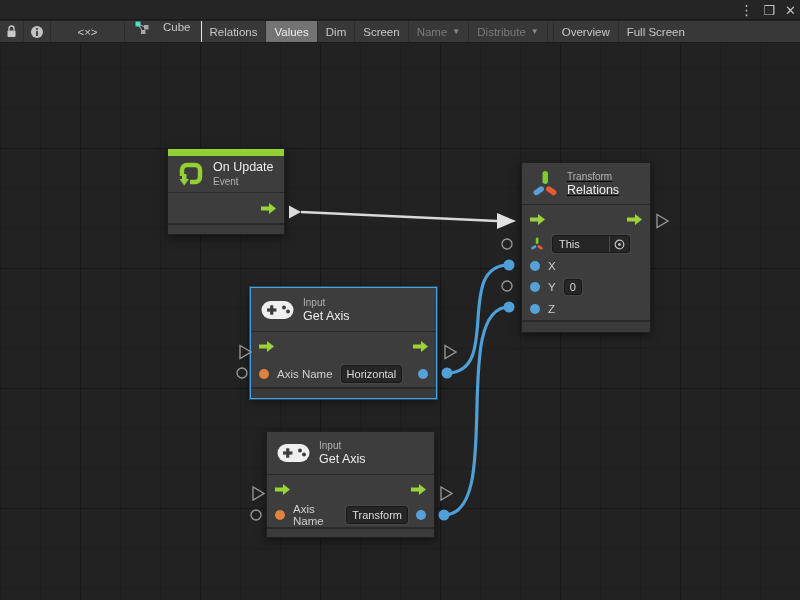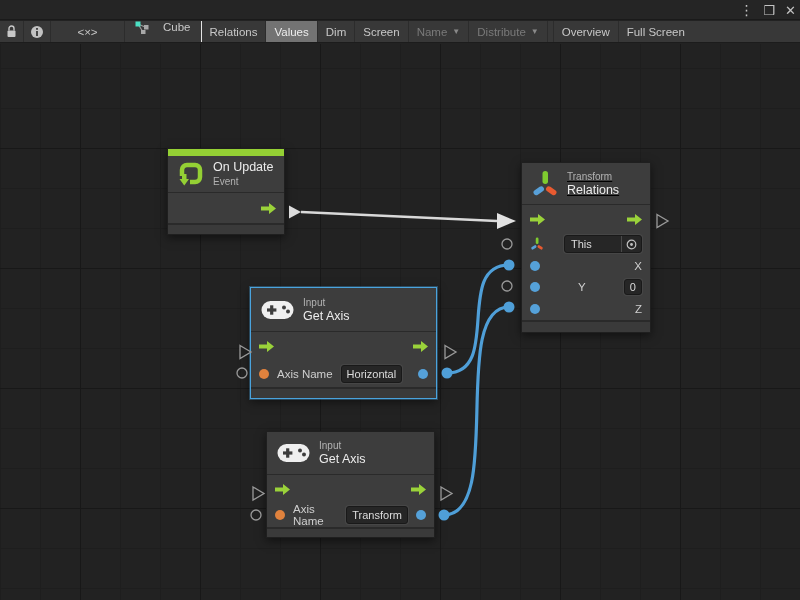--- a/index.html
+++ b/index.html
@@ -50,21 +50,21 @@
 
   
   .node { position:absolute; background:#3d3d3d; border:1px solid #1f1f1f;
           box-shadow:0 3px 9px rgba(0,0,0,.5); }
   .node.selected { border:1px solid #4aa3dd; box-shadow:0 0 0 1px rgba(74,163,221,.35), 0 3px 9px rgba(0,0,0,.5); }
   .node-bar { height:7px; background:#94d034; }
   .node-header { display:flex; align-items:center; gap:9px; padding:0 10px;
                  border-bottom:1px solid #2a2a2a; }
   .nh-sub { font-size:10px; color:#b2b2b2; line-height:13px; }
   .nh-main { font-size:12.5px; color:#ececec; line-height:15px; }
-  .node-row { display:flex; align-items:center; gap:8px; padding:0 8px;justify-content:space-between; }
+  .node-row { display:flex; align-items:center; gap:8px; padding:0 8px; }
   .row-spread { justify-content:space-between; }
   .node-footer { border-top:2px solid #2a2a2a; background:#3a3a3a; }
   .garrow { width:15px; height:11px; flex:none; }
   .pdot { width:10px; height:10px; border-radius:50%; flex:none; }
   .pdot.blue { background:#55a1d9; }
   .pdot.orange { background:#e0823d; }
   .plabel { font-size:11.5px; color:#cfcfcf; }
   .vfield { background:#262626; border:1px solid #191919; border-radius:3px; color:#dcdcdc;
             font-size:11px; padding:1px 5px; box-shadow:0 0 0 1px rgba(255,255,255,.05);
             white-space:nowrap; display:flex; align-items:center; }

